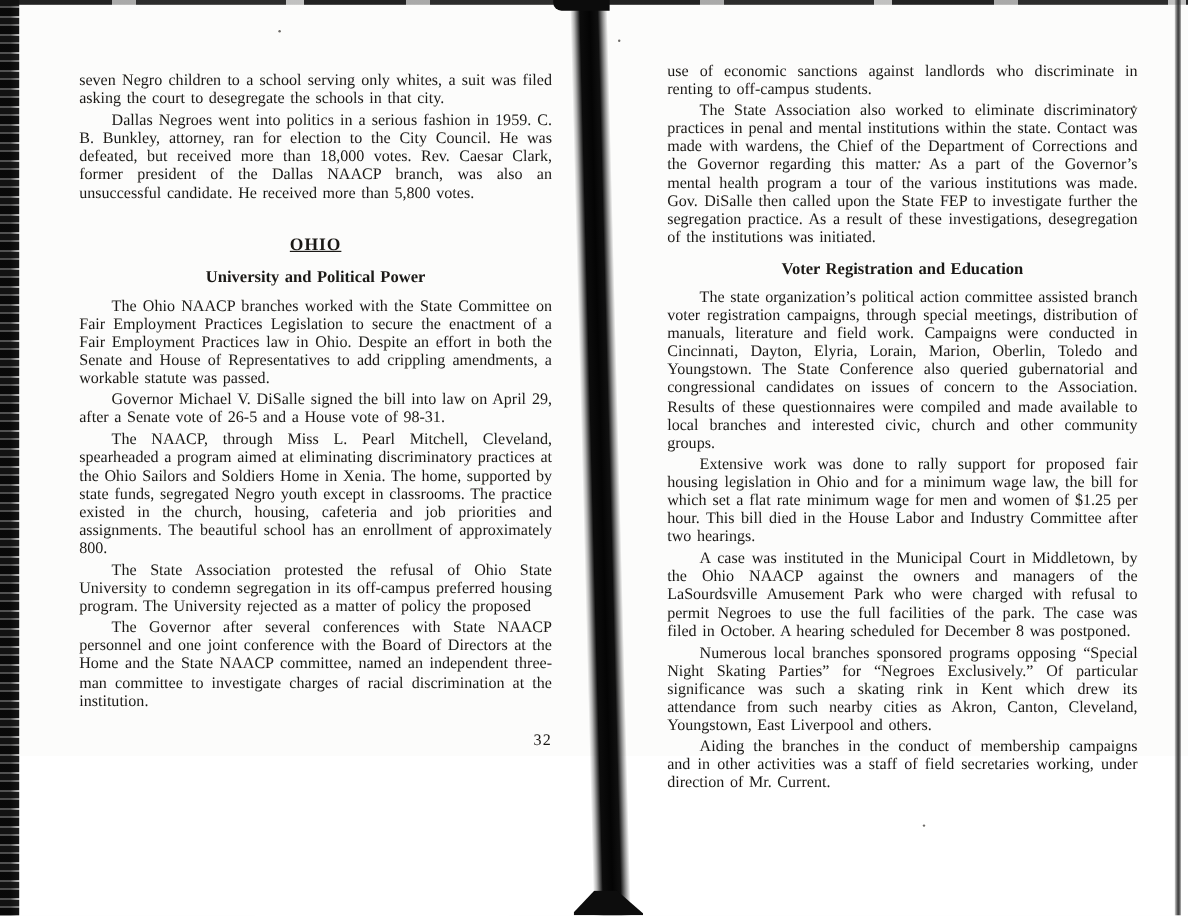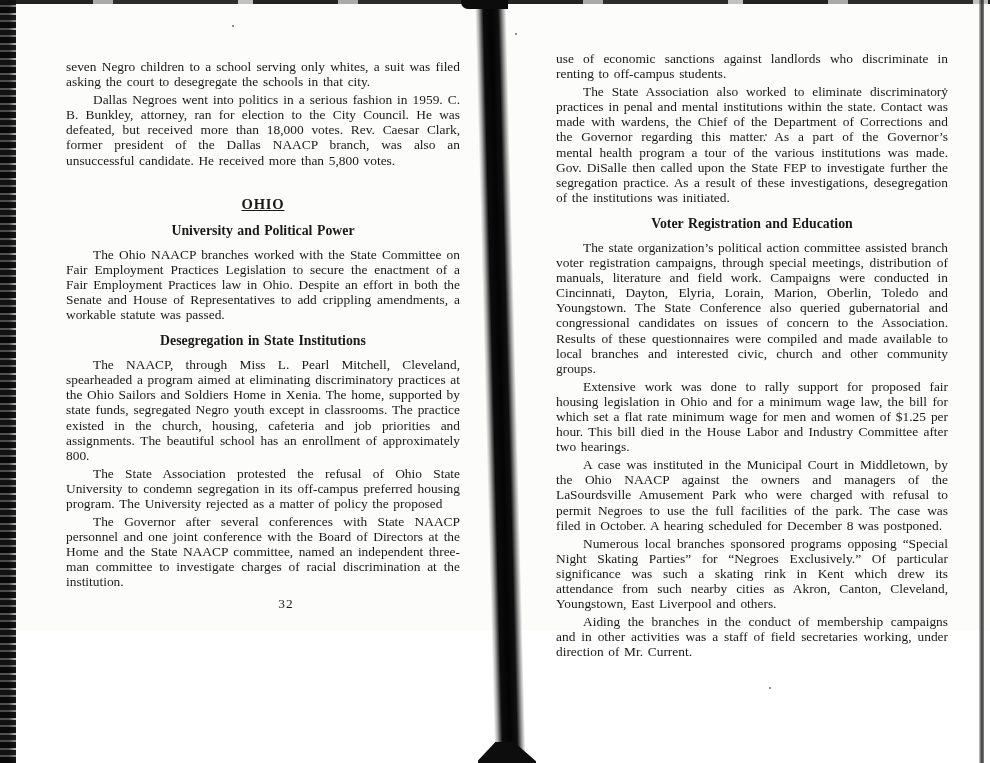--- a/index.html
+++ b/index.html
@@ -67,21 +67,21 @@
   .blocks .h1{
     font-size:14.6px;line-height:16px;font-weight:bold;
     text-align:center;margin:28px 0 10px;
     letter-spacing:.8px;word-spacing:.18em;text-decoration:underline;
   }
   .blocks .h2{
     font-size:13.8px;line-height:16px;font-weight:bold;
     text-align:center;margin:11px 0 8px;word-spacing:.08em;
   }
   .page-number{
-    text-align:center;margin-top:6px;font-size:13.4px;letter-spacing:1px;
+    text-align:right;margin-top:18px;font-size:13.4px;letter-spacing:1px;
   }
   .page-left .page-number{padding-left:46px;}
 </style>
 </head>
 <body>
 
 <div class="scan">
 
   <div class="edge-left"></div>
   <div class="edge-top"></div>
@@ -97,21 +97,21 @@
   <div class="speck" style="left:944px;top:88px;width:2px;height:2px;"></div>
   <div class="speck" style="left:769px;top:687px;width:2px;height:2px;"></div>
 
   <div class="page page-left">
     <div class="blocks">
         <p class="">seven Negro children to a school serving only whites, a suit was filed asking the court to desegregate the schools in that city.</p>
         <p class="indent">Dallas Negroes went into politics in a serious fashion in 1959. C. B. Bunkley, attorney, ran for election to the City Council. He was defeated, but received more than 18,000 votes. Rev. Caesar Clark, former president of the Dallas NAACP branch, was also an unsuccessful candidate. He received more than 5,800 votes.</p>
         <div class="h1">OHIO</div>
         <div class="h2">University and Political Power</div>
         <p class="indent">The Ohio NAACP branches worked with the State Committee on Fair Employment Practices Legislation to secure the enactment of a Fair Employment Practices law in Ohio. Despite an effort in both the Senate and House of Representatives to add crippling amendments, a workable statute was passed.</p>
-        <div class="h2">Desegregation in State Institutions</div>
+        <p class="indent">Governor Michael V. DiSalle signed the bill into law on April 29, after a Senate vote of 26-5 and a House vote of 98-31.</p>
         <p class="indent">The NAACP, through Miss L. Pearl Mitchell, Cleveland, spearheaded a program aimed at eliminating discriminatory practices at the Ohio Sailors and Soldiers Home in Xenia. The home, supported by state funds, segregated Negro youth except in classrooms. The practice existed in the church, housing, cafeteria and job priorities and assignments. The beautiful school has an enrollment of approximately 800.</p>
         <p class="indent">The State Association protested the refusal of Ohio State University to condemn segregation in its off-campus preferred housing program. The University rejected as a matter of policy the proposed</p>
         <p class="indent">The Governor after several conferences with State NAACP personnel and one joint conference with the Board of Directors at the Home and the State NAACP committee, named an independent three-man committee to investigate charges of racial discrimination at the institution.</p>
       </div>
     <div class="page-number">32</div>
   </div>
 
   <div class="page page-right">
     <div class="blocks">
         <p class="">use of economic sanctions against landlords who discriminate in renting to off-campus students.</p>

